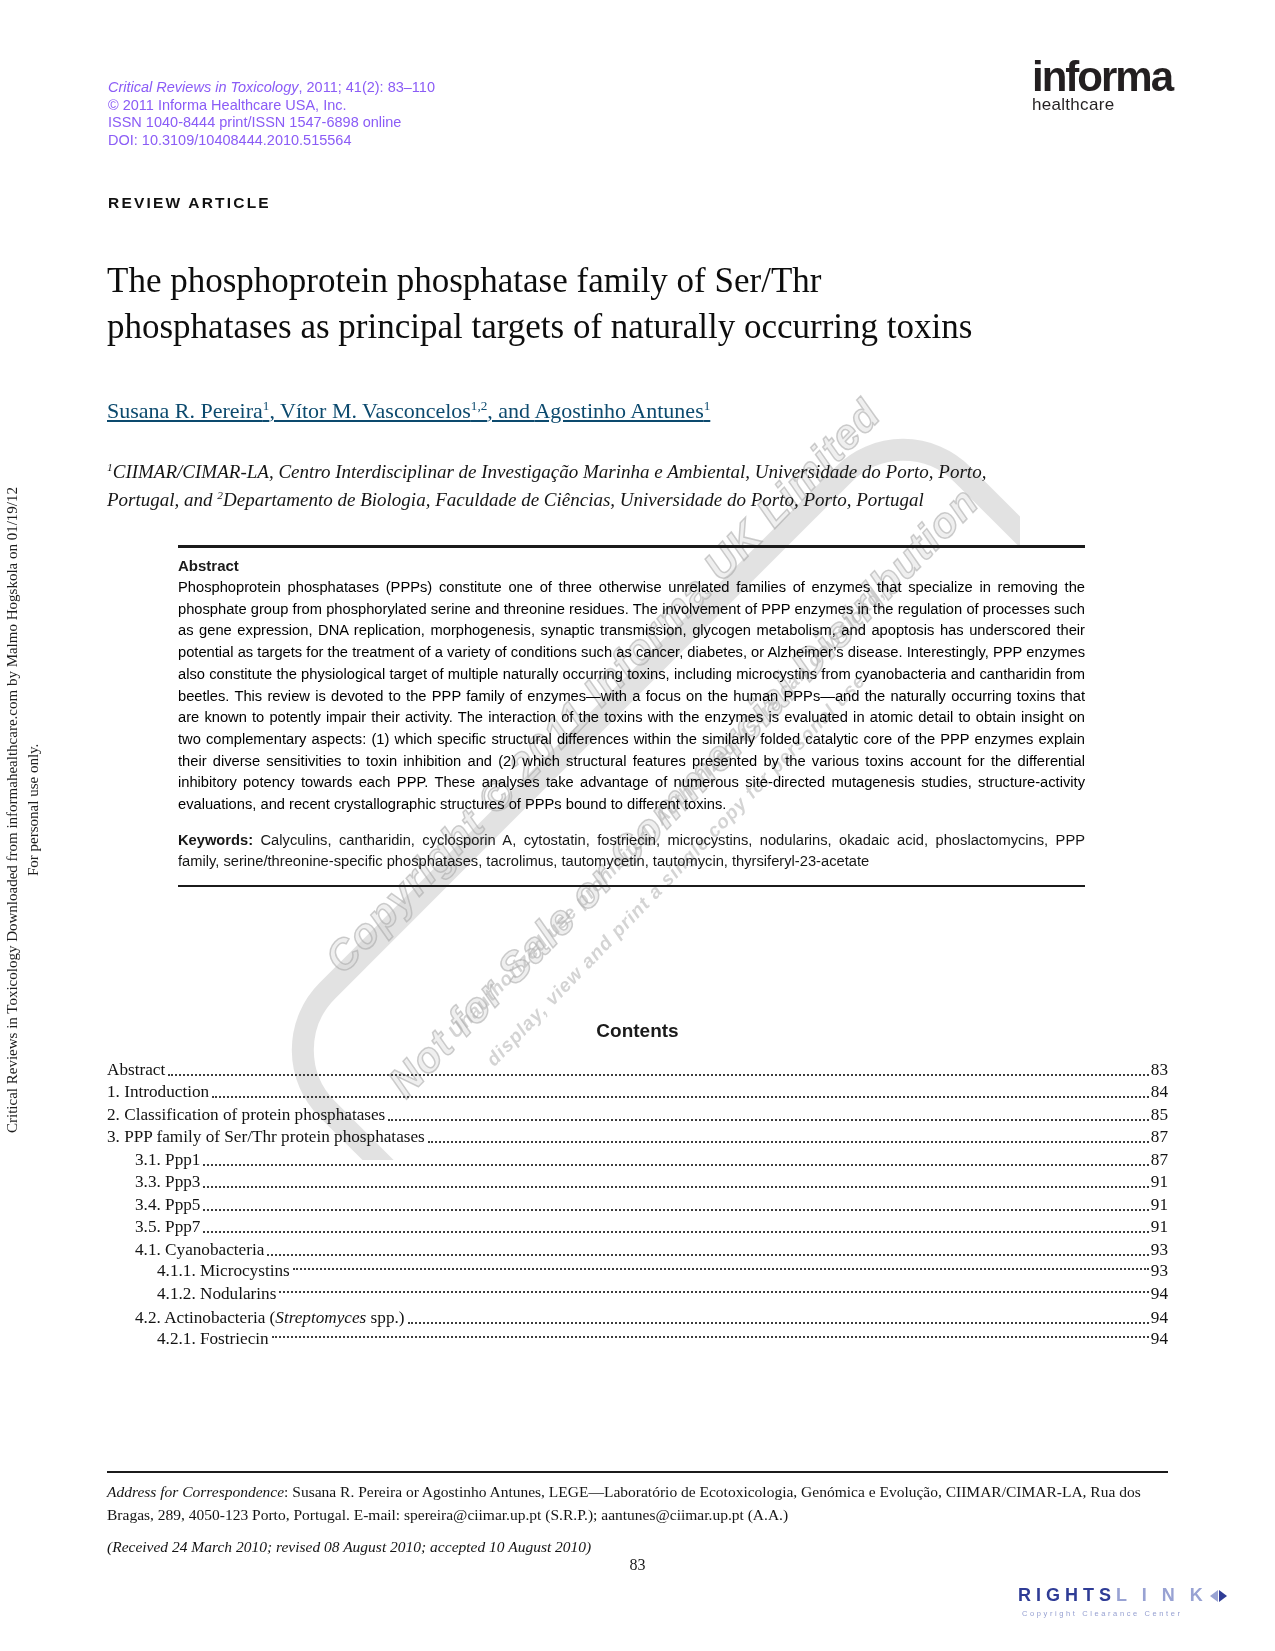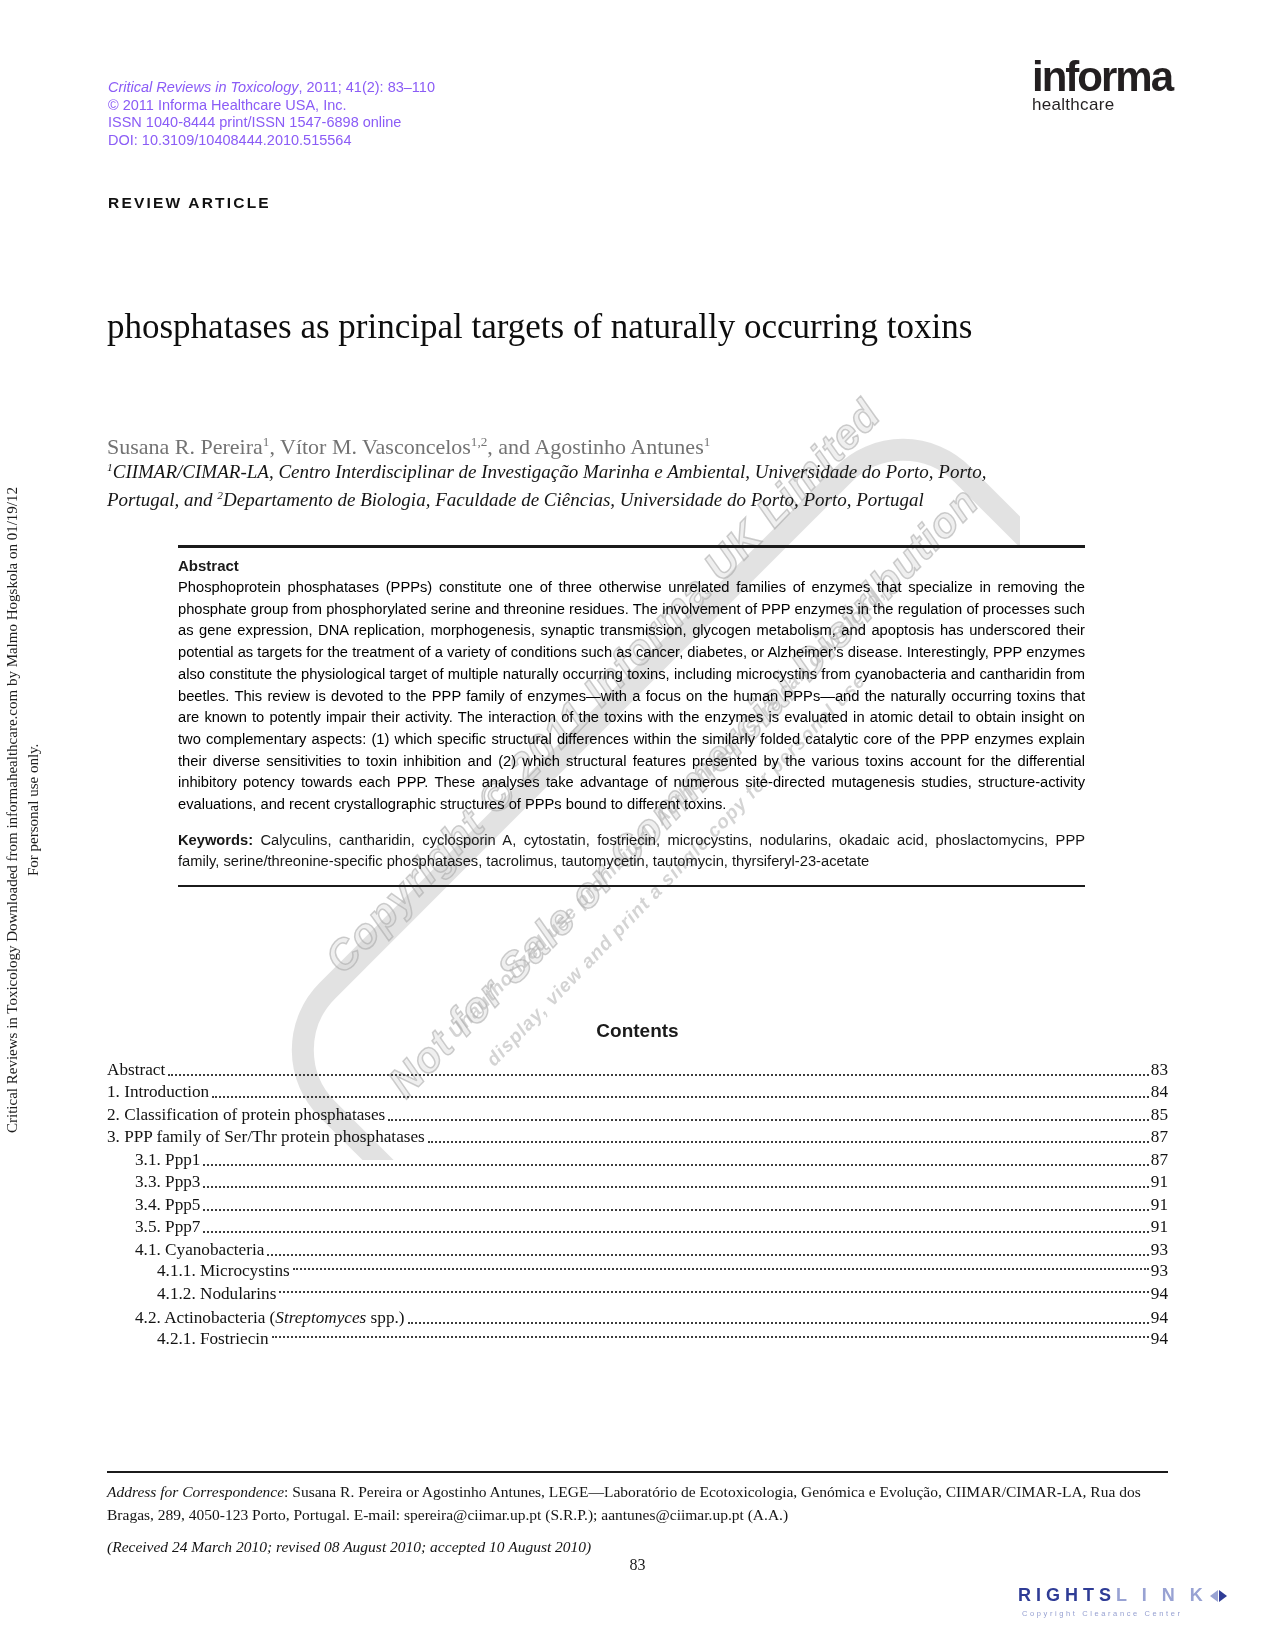--- a/index.html
+++ b/index.html
@@ -43,21 +43,21 @@
   .header-meta{left:108px;top:79px;font-size:14.5px;line-height:17.5px;color:#8b5cf6;}
   .logo{left:1032px;top:56px;color:#231f20;}
   .logo-main{font-size:42px;font-weight:bold;letter-spacing:-2px;line-height:42px;}
   .logo-sub{font-size:17px;letter-spacing:0.3px;margin-top:-3px;}
 
   .kicker{left:108px;top:194px;font-size:15.5px;font-weight:bold;letter-spacing:2.2px;color:#111;}
 
   .title{left:107px;top:258px;width:1075px;font-family:"Liberation Serif","DejaVu Serif",serif;
     font-size:35px;line-height:46px;color:#0d0d0d;font-weight:normal;}
 
-  .authors{left:107px;top:434px;font-family:"Liberation Serif","DejaVu Serif",serif;font-size:22px;color:#737373;}
+  .authors{left:107px;top:398px;font-family:"Liberation Serif","DejaVu Serif",serif;font-size:22px;color:#0c4a6e;text-decoration:underline;}
   .affiliation{left:107px;top:458px;width:1080px;font-family:"Liberation Serif","DejaVu Serif",serif;
     font-style:italic;font-size:19px;line-height:28px;color:#151515;}
 
   
   .abstract{left:178px;top:545px;width:907px;}
   .rule-top{border-top:3px solid #1b1b1b;}
   .rule-bottom{border-top:2px solid #1b1b1b;margin-top:12px;}
   .abs-heading{font-size:15px;font-weight:bold;margin-top:9px;}
   .abs-body{font-size:14.7px;line-height:21.7px;text-align:justify;margin-top:3px;color:#000000;}
   .keywords{font-size:14.7px;line-height:21.7px;text-align:justify;margin-top:14px;color:#161616;}
@@ -117,21 +117,21 @@
 </div>
 
 <div class="layer logo">
   <div class="logo-main">informa</div>
   <div class="logo-sub">healthcare</div>
 </div>
 
 <div class="layer kicker">REVIEW ARTICLE</div>
 
 <h1 class="layer title" style="margin:0;">
-  <br>
+  <span>The phosphoprotein phosphatase family of Ser/Thr</span><br>
   <span>phosphatases as principal targets of naturally occurring toxins</span>
 </h1>
 
 <div class="layer authors">
   <span>Susana R. Pereira</span><sup>1</sup><span>, </span><span>Vítor M. Vasconcelos</span><sup>1,2</sup><span>, and </span><span>Agostinho Antunes</span><sup>1</sup>
 </div>
 
 <div class="layer affiliation">
   <sup>1</sup><span>CIIMAR/CIMAR-LA, Centro Interdisciplinar de Investigação Marinha e Ambiental, Universidade do Porto, Porto,</span><br>
   <span>Portugal, and </span><sup>2</sup><span>Departamento de Biologia, Faculdade de Ciências, Universidade do Porto, Porto, Portugal</span>

